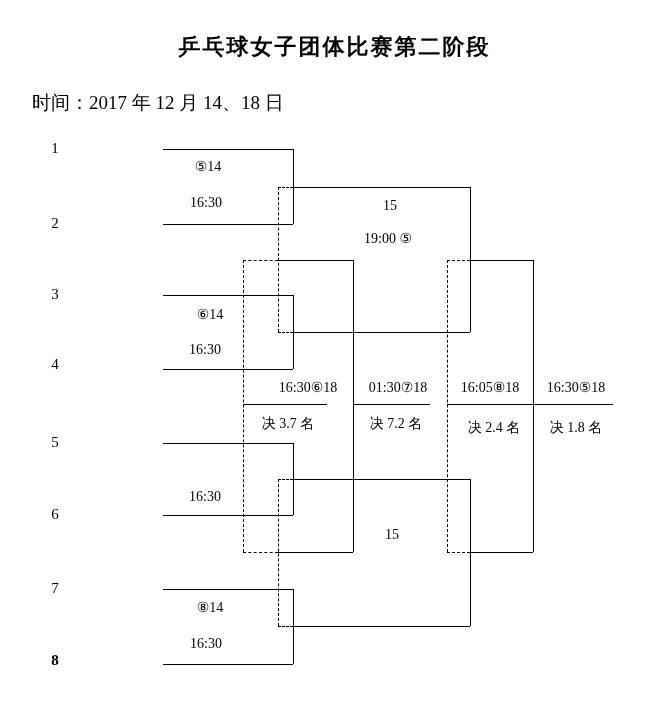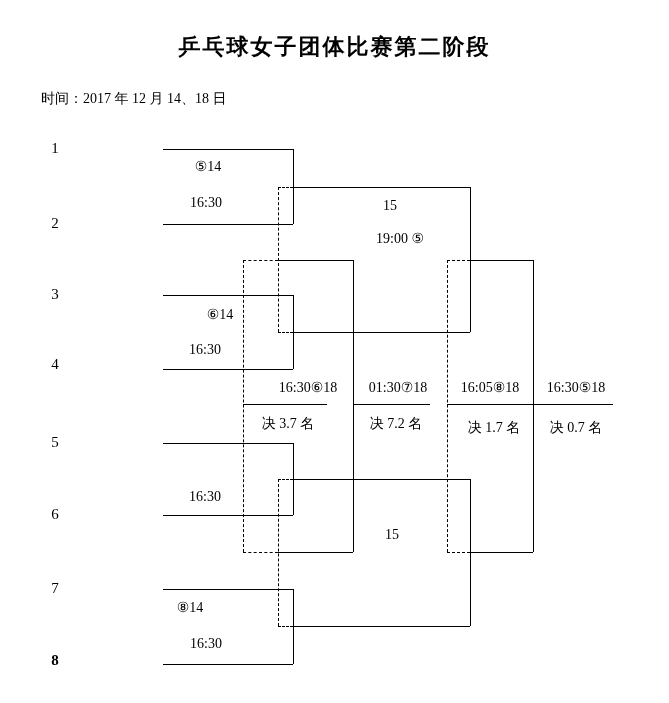--- a/index.html
+++ b/index.html
@@ -4,21 +4,21 @@
 <style>
   html,body{margin:0;padding:0;background:#fff;}
   .page{
     position:relative;width:669px;height:703px;background:#ffffff;color:#000;
     font-family:"Liberation Serif","DejaVu Serif",serif;overflow:hidden;
   }
   .title{
     position:absolute;top:32px;left:0;width:669px;text-align:center;
     font-size:22px;font-weight:bold;letter-spacing:2px;
   }
-  .schedule{position:absolute;left:41px;top:90px;font-size:14px;}
+  .schedule{position:absolute;left:32px;top:90px;font-size:19px;}
   .seed{position:absolute;left:45px;width:20px;text-align:center;font-size:15px;line-height:22px;}
   .seed.bold{font-weight:bold;}
   .lbl{position:absolute;width:120px;text-align:center;font-size:14px;line-height:20px;white-space:nowrap;}
   .hl{position:absolute;height:0;border-top:1px solid #000;}
   .vl{position:absolute;width:0;border-left:1px solid #000;}
   .hd{position:absolute;height:0;border-top:1px dashed #000;}
   .vd{position:absolute;width:0;border-left:1px dashed #000;}
 </style>
 </head>
 <body>
@@ -81,32 +81,32 @@
   <div class="hd" style="left:447px;top:552px;width:23px"></div>
   <div class="vd" style="left:447px;top:260px;height:292px"></div>
 
   <div class="hl" style="left:243px;top:404px;width:84px"></div>
   <div class="hl" style="left:353px;top:404px;width:77px"></div>
   <div class="hl" style="left:447px;top:404px;width:86px"></div>
   <div class="hl" style="left:533px;top:404px;width:80px"></div>
 
   <div class="lbl" style="left:148px;top:157px">⑤14</div>
   <div class="lbl" style="left:146px;top:193px">16:30</div>
-  <div class="lbl" style="left:160px;top:305px">⑥14</div>
+  <div class="lbl" style="left:150px;top:305px">⑥14</div>
   <div class="lbl" style="left:145px;top:340px">16:30</div>
   <div class="lbl" style="left:145px;top:487px">16:30</div>
-  <div class="lbl" style="left:130px;top:598px">⑧14</div>
+  <div class="lbl" style="left:150px;top:598px">⑧14</div>
   <div class="lbl" style="left:146px;top:634px">16:30</div>
 
   <div class="lbl" style="left:330px;top:196px">15</div>
-  <div class="lbl" style="left:340px;top:229px">19:00 ⑤</div>
+  <div class="lbl" style="left:328px;top:229px">19:00 ⑤</div>
   <div class="lbl" style="left:332px;top:525px">15</div>
 
   <div class="lbl" style="left:248px;top:378px">16:30⑥18</div>
   <div class="lbl" style="left:228px;top:414px">决 3.7 名</div>
   <div class="lbl" style="left:338px;top:378px">01:30⑦18</div>
   <div class="lbl" style="left:336px;top:414px">决 7.2 名</div>
   <div class="lbl" style="left:430px;top:378px">16:05⑧18</div>
-  <div class="lbl" style="left:434px;top:418px">决 1.7 名</div>
+  <div class="lbl" style="left:434px;top:418px">决 2.4 名</div>
   <div class="lbl" style="left:516px;top:378px">16:30⑤18</div>
-  <div class="lbl" style="left:516px;top:418px">决 0.7 名</div>
+  <div class="lbl" style="left:516px;top:418px">决 1.8 名</div>
 
 </div>
 
 </body></html>

